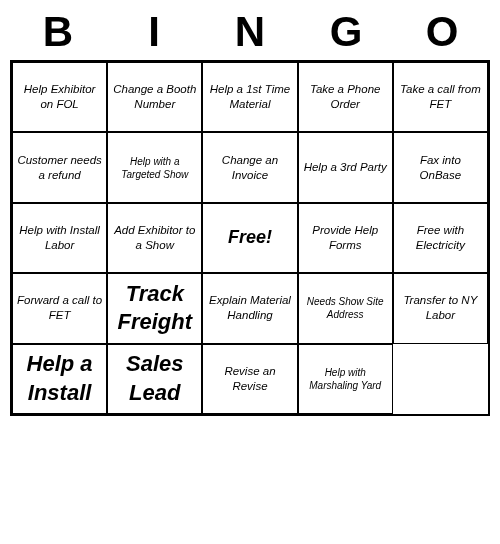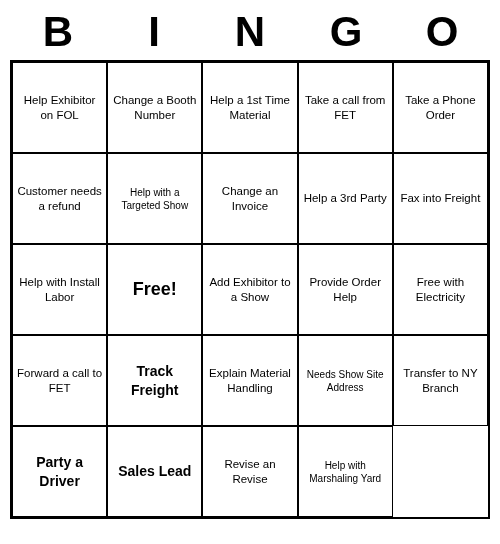--- a/index.html
+++ b/index.html
@@ -33,22 +33,23 @@
       width: 88px;
       text-align: center;
       color: #000;
     }
 
     .bingo-grid {
       display: grid;
       grid-template-columns: repeat(5, 1fr);
       grid-template-rows: repeat(5, 1fr);
       width: 480px;
-      height: 459px;
+      height: 356px;
       border: 2px solid #000;
+      font-style: italic;
     }
 
     .bingo-cell {
       border: 1px solid #000;
       display: flex;
       align-items: center;
       justify-content: center;
       text-align: center;
       padding: 4px;
       font-size: 11.5px;
@@ -56,21 +57,21 @@
       color: #000;
       background: white;
     }
 
     .bingo-cell.free {
       font-size: 18px;
       font-weight: bold;
     }
 
     .bingo-cell.large-text {
-      font-size: 14px;
+      font-size: 22px;
       font-weight: bold;
     }
 
     .bingo-cell.small-text {
       font-size: 10px;
     }
   </style>
 </head>
 <body>
 
@@ -81,34 +82,34 @@
     <div class="bingo-letter">N</div>
     <div class="bingo-letter">G</div>
     <div class="bingo-letter">O</div>
   </div>
 
 <div class="bingo-grid">
 
 <div class="bingo-cell">Help Exhibitor on FOL</div>
     <div class="bingo-cell">Change a Booth Number</div>
     <div class="bingo-cell">Help a 1st Time Material</div>
+    <div class="bingo-cell">Take a Phone Order</div>
     <div class="bingo-cell">Take a call from FET</div>
-    <div class="bingo-cell">Take a Phone Order</div>
     <div class="bingo-cell">Customer needs a refund</div>
     <div class="bingo-cell small-text">Help with a Targeted Show</div>
     <div class="bingo-cell">Change an Invoice</div>
     <div class="bingo-cell">Help a 3rd Party</div>
-    <div class="bingo-cell">Fax into Freight</div>
+    <div class="bingo-cell">Fax into OnBase</div>
     <div class="bingo-cell">Help with Install Labor</div>
+    <div class="bingo-cell">Add Exhibitor to a Show</div>
     <div class="bingo-cell free">Free!</div>
-    <div class="bingo-cell">Add Exhibitor to a Show</div>
-    <div class="bingo-cell">Provide Order Help</div>
+    <div class="bingo-cell">Provide Help Forms</div>
     <div class="bingo-cell">Free with Electricity</div>
     <div class="bingo-cell">Forward a call to FET</div>
     <div class="bingo-cell large-text">Track Freight</div>
     <div class="bingo-cell">Explain Material Handling</div>
     <div class="bingo-cell small-text">Needs Show Site Address</div>
-    <div class="bingo-cell">Transfer to NY Branch</div>
-    <div class="bingo-cell large-text">Party a Driver</div>
+    <div class="bingo-cell">Transfer to NY Labor</div>
+    <div class="bingo-cell large-text">Help a Install</div>
     <div class="bingo-cell large-text">Sales Lead</div>
     <div class="bingo-cell">Revise an Revise</div>
     <div class="bingo-cell small-text">Help with Marshaling Yard</div>
   </div>
 
 </body></html>

